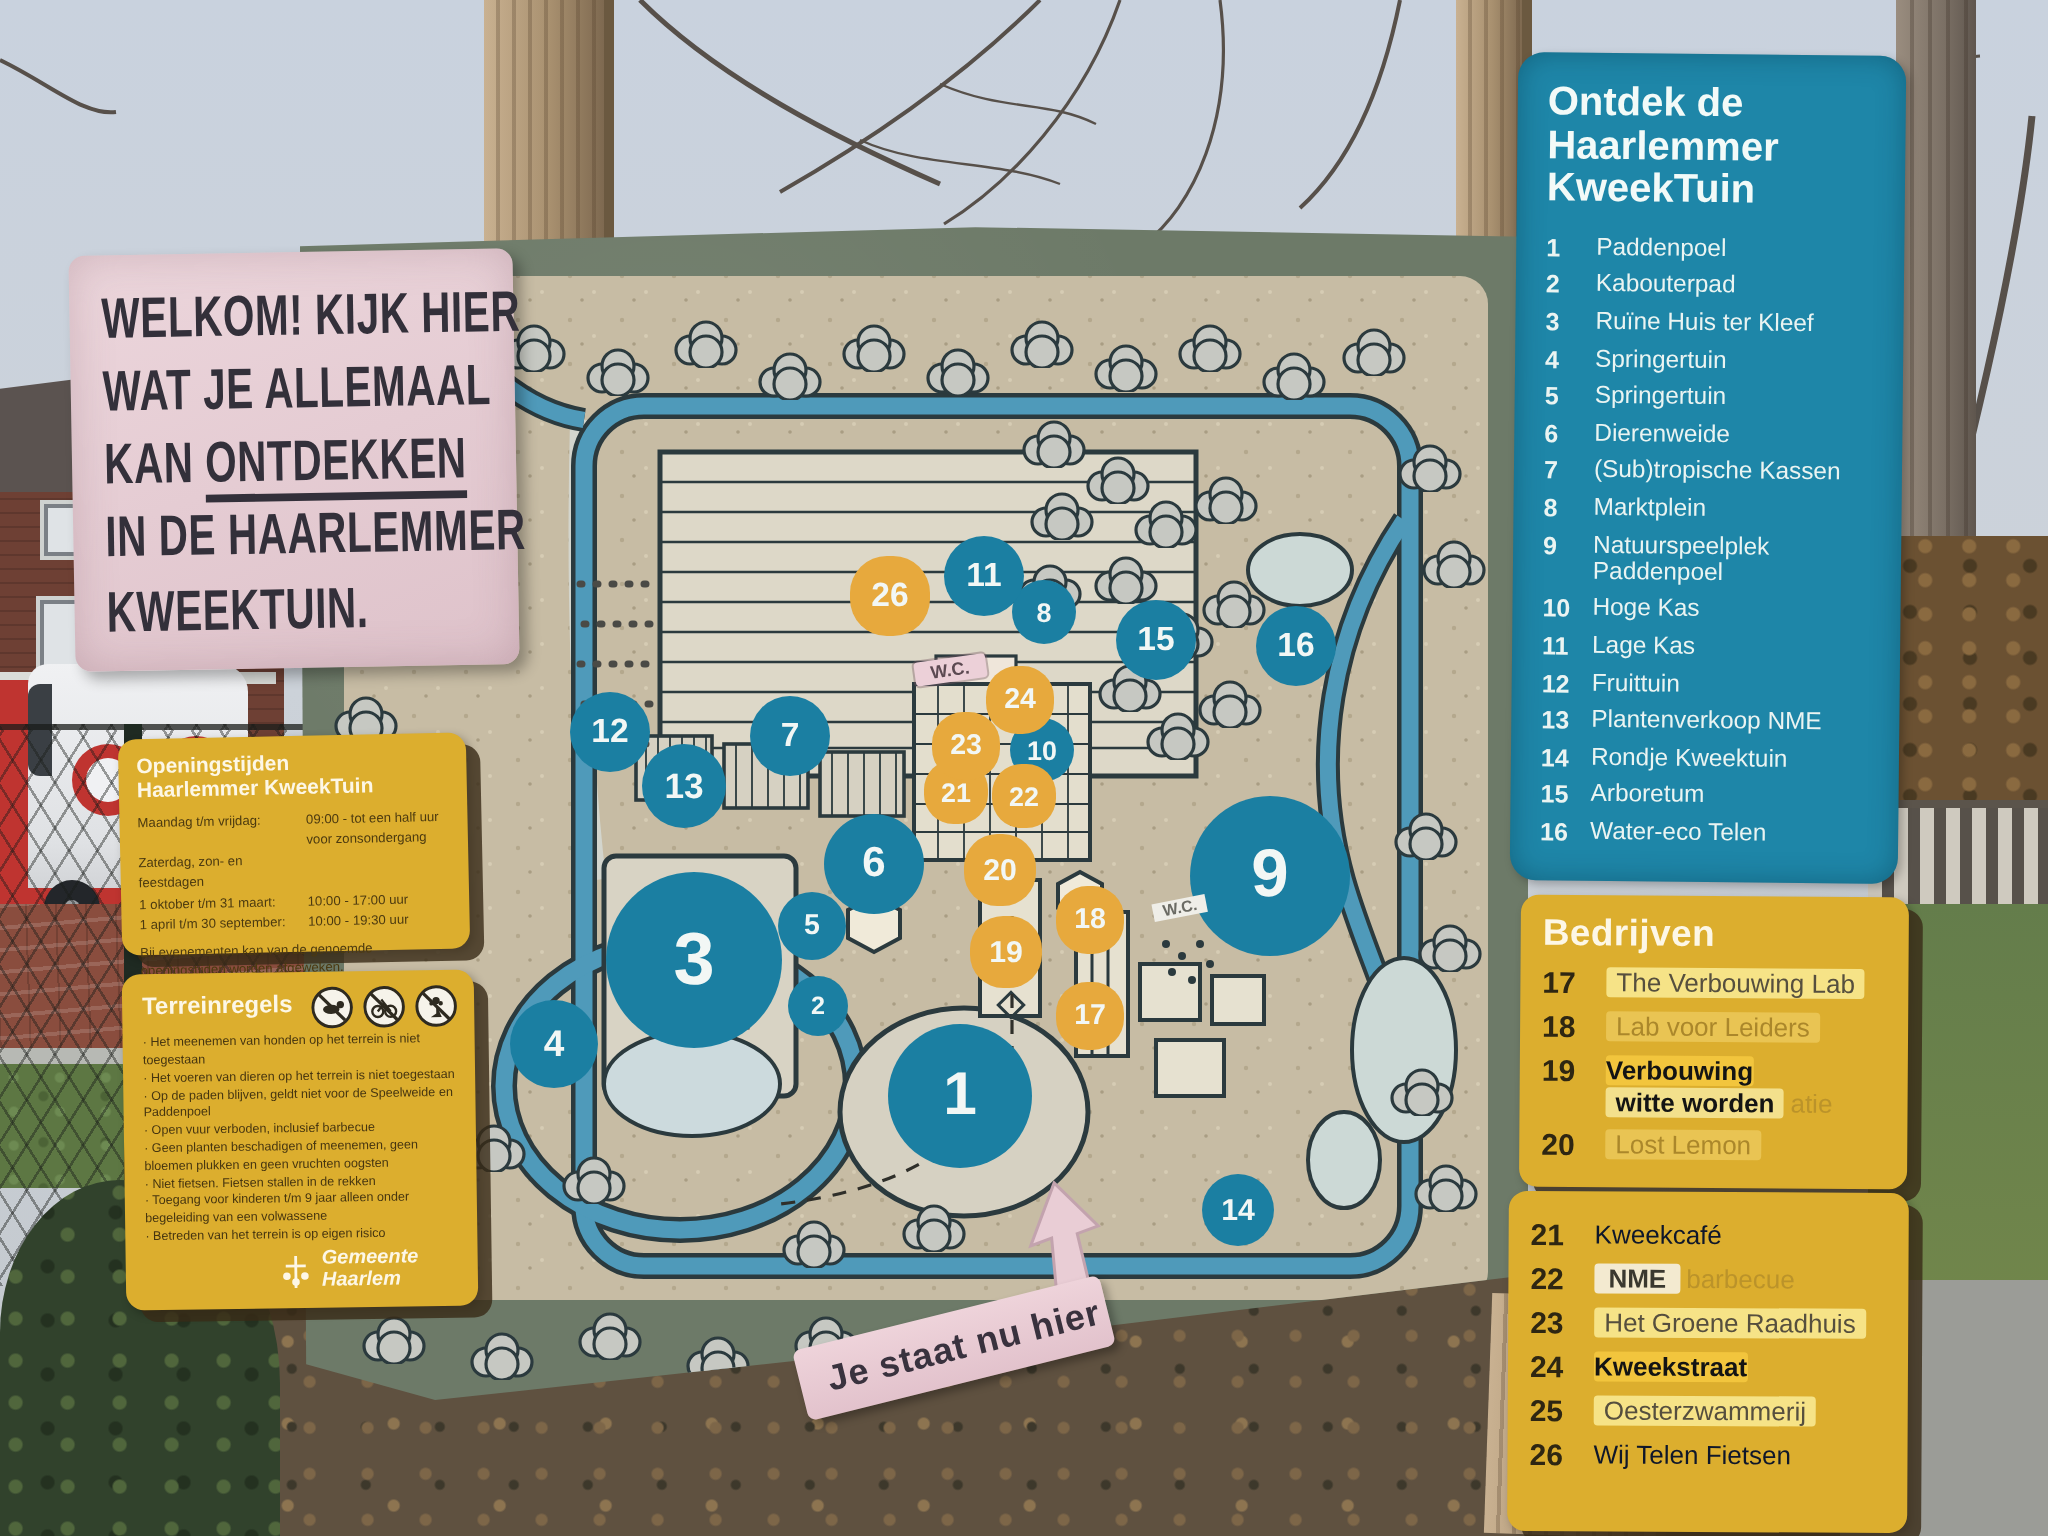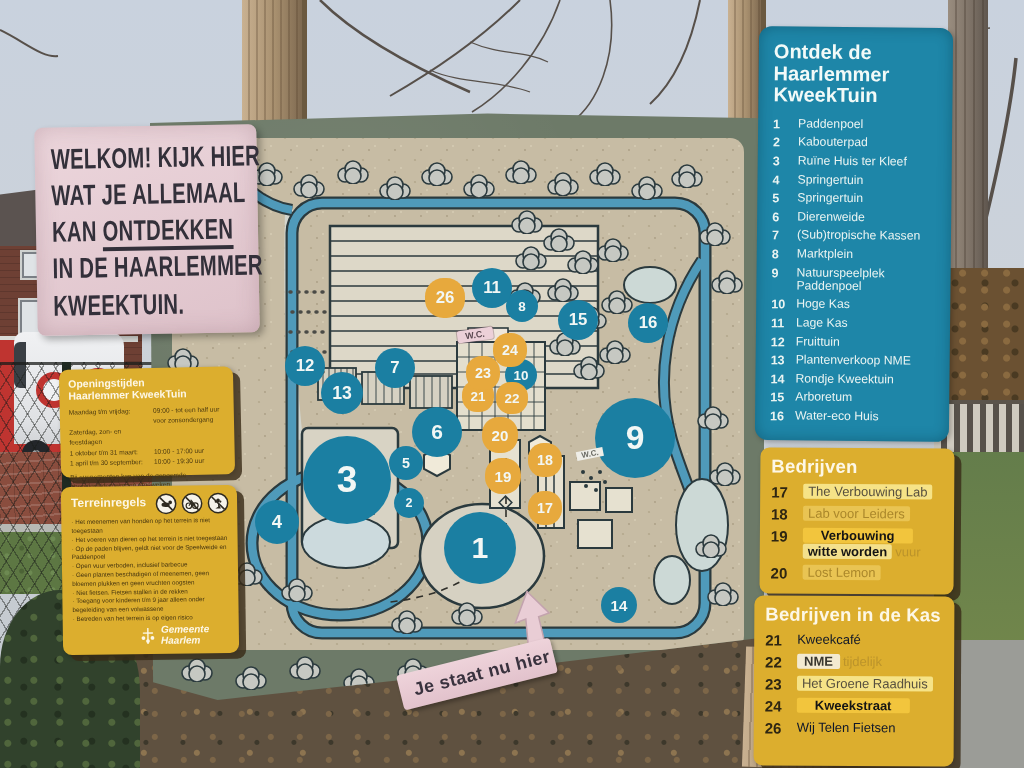--- a/index.html
+++ b/index.html
@@ -119,21 +119,21 @@
   .bedrijven h2,.kas h2{margin:0;color:#fdf7e6;font-size:18.5px;letter-spacing:.2px;}
   .b-rows{margin-top:6px;}
   .b-row{display:flex;align-items:flex-start;margin-bottom:4px;min-height:18px;}
   .b-num{width:32px;flex:none;font-weight:bold;font-size:15px;color:#2e2612;}
   .b-labels{font-size:13px;line-height:1.25;}
   .b-l2:empty{display:none;}
   .b-l1,.b-l2{display:block;}
   .plain .b-label{color:#0f172a;}
   .sticker .b-label{background:#f6e387;color:#564f3e;padding:0 5px;border-radius:2px;}
   .faded .b-label{background:#e9c453;color:rgba(150,115,30,.75);padding:0 5px;border-radius:2px;}
-  .sticker-dark .b-label{background:#f2c53d;color:#141414;font-weight:bold;padding:0 18px;border-radius:2px;}
+  .sticker-dark .b-label{background:#f2c53d;color:#141414;font-weight:bold;padding:0 0;border-radius:2px;}
   .sticker-dark .b-label2{background:#f3e08c;color:#141414;font-weight:bold;padding:0 5px;border-radius:2px;}
   .sticker-white .b-label{background:#f3ead0;color:#3a382f;font-weight:bold;padding:0 7px;border-radius:2px;}
   .b-ghost{color:rgba(160,125,40,.55);padding-left:3px;}
 </style>
 </head>
 <body>
 
 <div class="stage">
 
   <svg class="abs branches" viewBox="0 0 1024 340" fill="none" stroke="#57504a">
@@ -609,21 +609,21 @@
         <div class="l-row">
         <span class="l-num">14</span>
         <span class="l-label">Rondje Kweektuin</span>
       </div>
         <div class="l-row">
         <span class="l-num">15</span>
         <span class="l-label">Arboretum</span>
       </div>
         <div class="l-row">
         <span class="l-num">16</span>
-        <span class="l-label">Water-eco Huis</span>
+        <span class="l-label">Water-eco Telen</span>
       </div>
       </div>
   </div>
 
   <div class="abs ypanel bedrijven">
     <h2>Bedrijven</h2>
     <div class="b-rows">
 
     <div class="b-row sticker">
         <span class="b-num">17</span>
@@ -636,65 +636,71 @@
         <span class="b-num">18</span>
         <span class="b-labels">
           <span class="b-l1"><span class="b-label">Lab voor Leiders</span></span>
 
         </span>
       </div>
         <div class="b-row sticker-dark">
         <span class="b-num">19</span>
         <span class="b-labels">
           <span class="b-l1"><span class="b-label">Verbouwing</span></span>
-          <span class="b-l2"><span class="b-label2">witte worden</span><span class="b-ghost">vuur</span></span>
+          <span class="b-l2"><span class="b-label2">witte worden</span><span class="b-ghost">atie</span></span>
         </span>
       </div>
         <div class="b-row faded">
         <span class="b-num">20</span>
         <span class="b-labels">
           <span class="b-l1"><span class="b-label">Lost Lemon</span></span>
 
         </span>
       </div>
       </div>
   </div>
 
   <div class="abs ypanel kas">
-    <h2>Bedrijven in de Kas</h2>
     <div class="b-rows">
 
     <div class="b-row plain">
         <span class="b-num">21</span>
         <span class="b-labels">
           <span class="b-l1"><span class="b-label">Kweekcafé</span></span>
 
         </span>
       </div>
         <div class="b-row sticker-white">
         <span class="b-num">22</span>
         <span class="b-labels">
-          <span class="b-l1"><span class="b-label">NME</span><span class="b-ghost">tijdelijk</span></span>
+          <span class="b-l1"><span class="b-label">NME</span><span class="b-ghost">barbecue</span></span>
 
         </span>
       </div>
         <div class="b-row sticker">
         <span class="b-num">23</span>
         <span class="b-labels">
           <span class="b-l1"><span class="b-label">Het Groene Raadhuis</span></span>
 
         </span>
       </div>
         <div class="b-row sticker-dark">
         <span class="b-num">24</span>
         <span class="b-labels">
           <span class="b-l1"><span class="b-label">Kweekstraat</span></span>
 
         </span>
       </div>
+        <div class="b-row sticker">
+        <span class="b-num">25</span>
+        <span class="b-labels">
+          <span class="b-l1"><span class="b-label">Oesterzwammerij</span></span>
+
+        </span>
+      </div>
         <div class="b-row plain">
         <span class="b-num">26</span>
         <span class="b-labels">
           <span class="b-l1"><span class="b-label">Wij Telen Fietsen</span></span>
 
         </span>
       </div>
       </div>
   </div>
 

